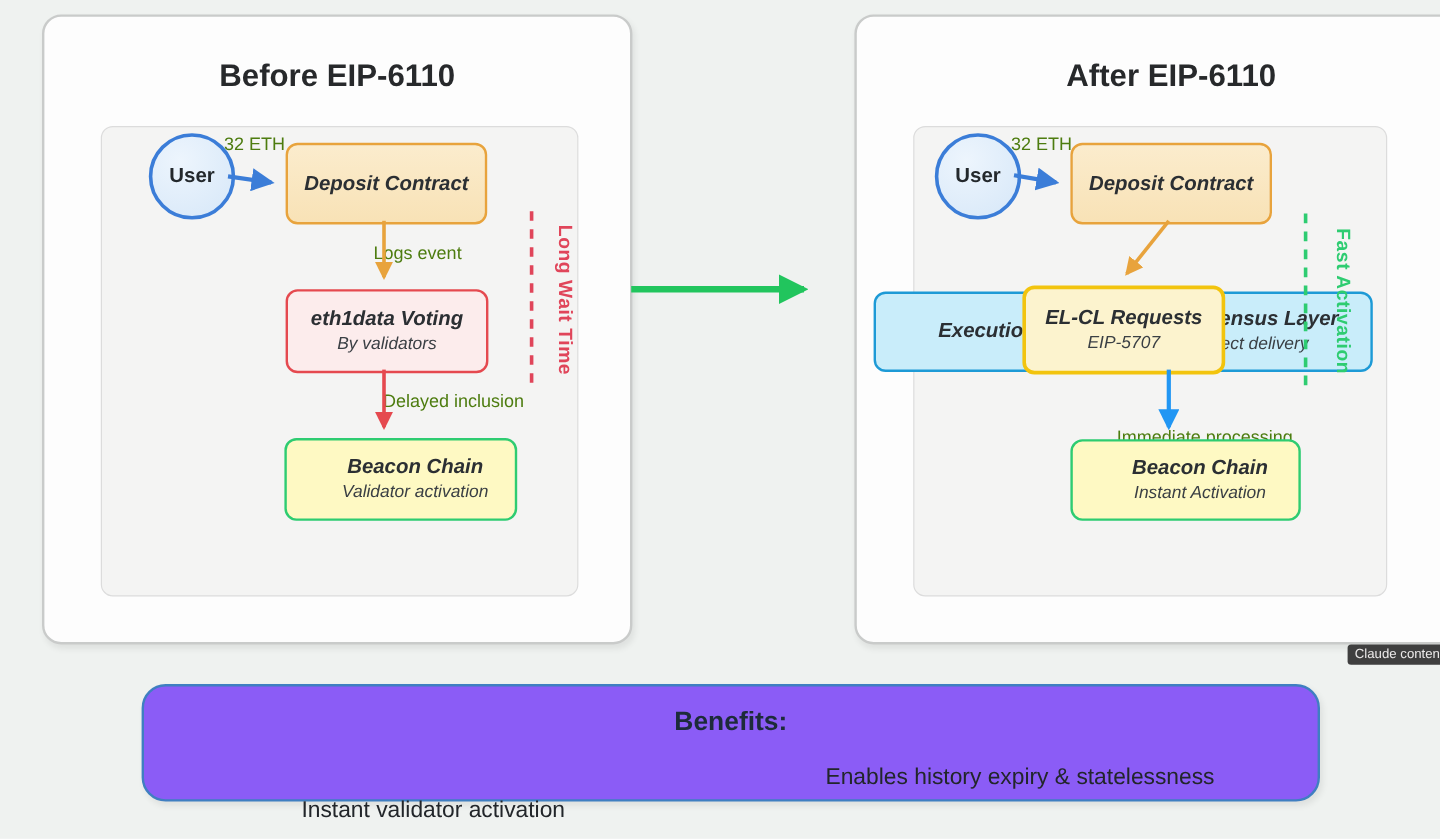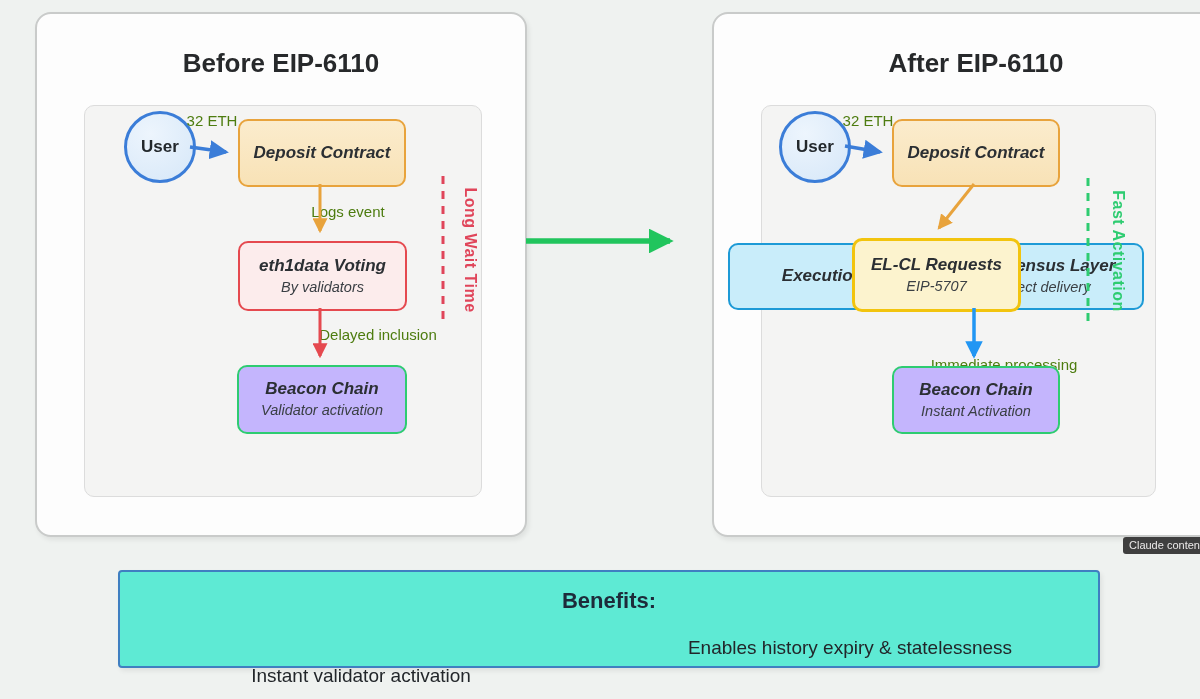--- a/index.html
+++ b/index.html
@@ -9,32 +9,32 @@
          border:2px solid #c9cbca;border-radius:16px;box-shadow:2px 3px 5px rgba(0,0,0,0.07);}
   .panel-title{position:absolute;top:34px;left:0;right:0;text-align:center;
          font-size:26px;font-weight:bold;color:#27292b;}
   .inner{position:absolute;background:#f4f4f3;border:1px solid #dcdcdc;border-radius:10px;}
   .node{position:absolute;border-radius:10px;display:flex;flex-direction:column;
         align-items:center;justify-content:center;line-height:1.35;text-align:center;z-index:2;font-style:italic;}
   .node .t{font-weight:bold;font-size:17px;color:#2b2f33;white-space:nowrap;}
   .node .s{font-size:14.5px;color:#3a3f44;white-space:nowrap;}
   .orange{border:2.5px solid #e8a33c;background:linear-gradient(#fbeccd,#f8e2b6);}
   .redbox{border:2.5px solid #e5494f;background:#fcecec;}
-  .greenbox{border:2.5px solid #2ecc71;background:#c4b5fd;}
+  .greenbox{border:2.5px solid #2ecc71;background:#fef9c3;padding-left:24px;}
   .bluebox{border:2.5px solid #1d9ad6;background:#c9edfa;}
   .yellowbox{border:3px solid #f2c40e;background:#fcf3ce;z-index:3;}
   .user-circle{position:absolute;width:66px;height:66px;border-radius:50%;z-index:2;
         border:3px solid #3b7dd8;background:radial-gradient(circle at 35% 30%, #edf5fd, #d6e7f8);
         display:flex;align-items:center;justify-content:center;font-weight:bold;font-size:17px;color:#23282c;}
   .lbl{position:absolute;font-size:15px;color:#4d7c0f;white-space:nowrap;transform:translateX(-50%);z-index:2;}
   .rot{position:absolute;font-weight:bold;font-size:16px;white-space:nowrap;
        transform:translate(-50%,-50%) rotate(90deg);z-index:6;letter-spacing:0.5px;}
   .overlay{position:absolute;left:0;top:0;z-index:4;pointer-events:none;}
-  .benefits{position:absolute;left:118px;top:570px;width:978px;height:94px;background:#5eead4;
-        border:2.5px solid #3f7fc1;border-radius:4px;box-shadow:2px 3px 5px rgba(0,0,0,0.07);}
+  .benefits{position:absolute;left:118px;top:570px;width:978px;height:94px;background:#8b5cf6;
+        border:2.5px solid #3f7fc1;border-radius:20px;box-shadow:2px 3px 5px rgba(0,0,0,0.07);}
   .benefits-title{position:absolute;top:16px;left:0;right:0;text-align:center;
         font-size:22px;font-weight:bold;color:#1d2b3a;}
   .benefit-item{position:absolute;top:637px;font-size:19px;color:#22262a;
         white-space:nowrap;transform:translateX(-50%);z-index:2;}
   .watermark{position:absolute;left:1123px;top:537px;background:#3f3f3f;color:#eceaea;
         font-size:11px;padding:2px 6px 3px 6px;border-radius:3px;white-space:nowrap;z-index:7;}
 </style>
 </head>
 <body>
 

